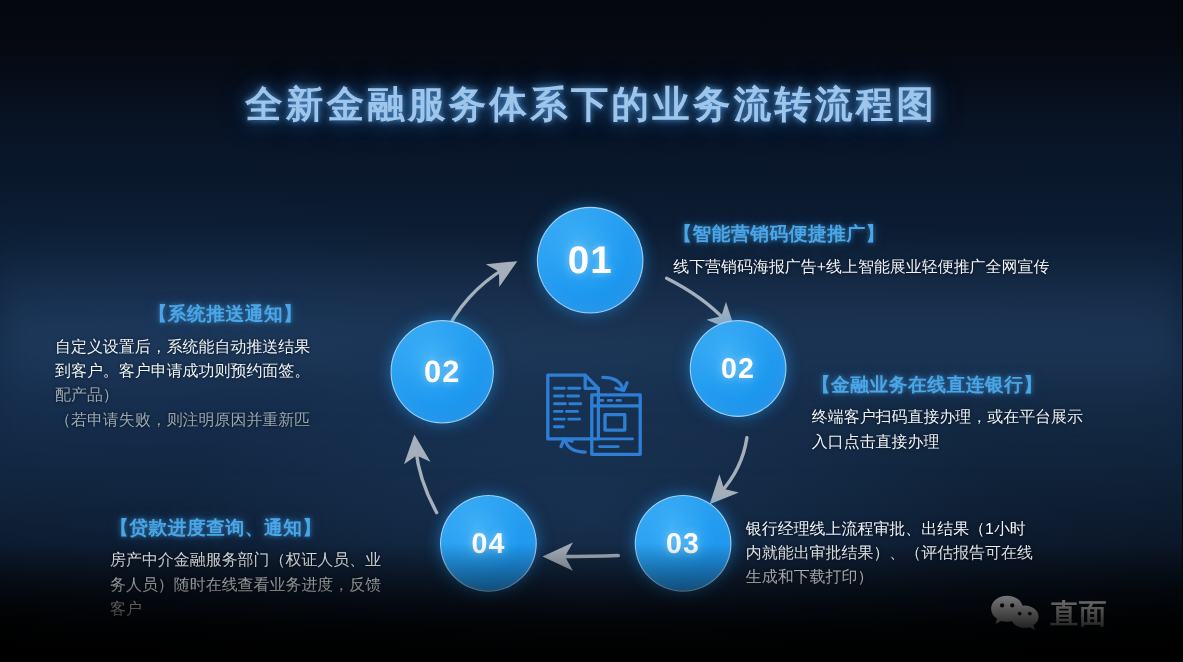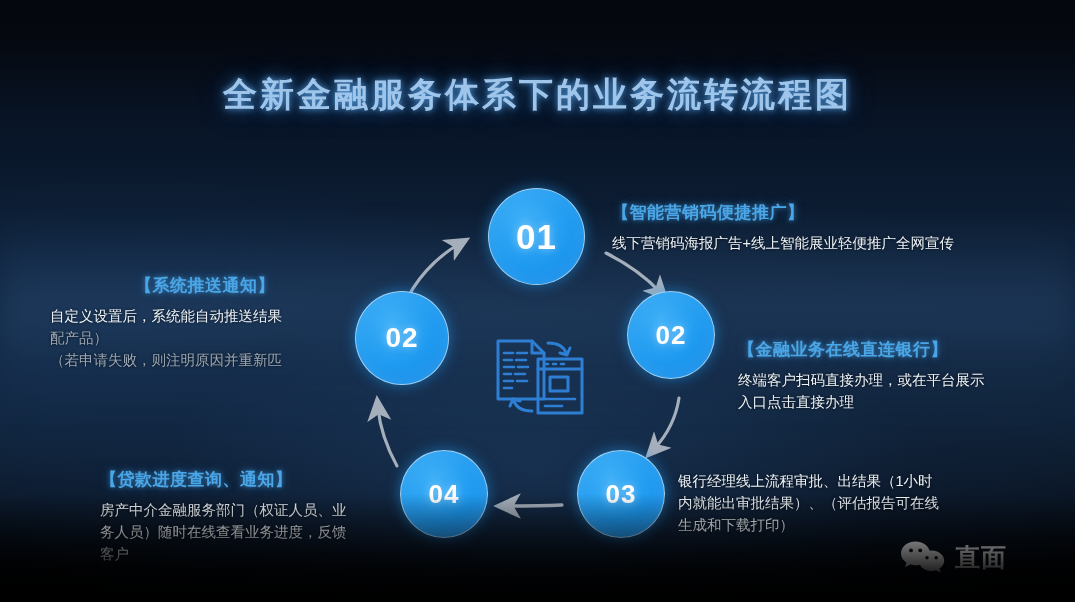--- a/index.html
+++ b/index.html
@@ -254,20 +254,21 @@
       <div>房产中介金融服务部门（权证人员、业</div>
       <div>务人员）随时在线查看业务进度，反馈</div>
       <div>客户</div>
     </div>
   </div>
 
   <div class="block b05">
     <div class="hd">【系统推送通知】</div>
     <div class="bd">
       <div>自定义设置后，系统能自动推送结果</div>
+      <div>到客户。客户申请成功则预约面签。</div>
       <div class="dim">配产品）</div>
       <div class="dim">（若申请失败，则注明原因并重新匹</div>
     </div>
   </div>
 
   <div class="brand">
     <span class="wx">
       <svg width="46" height="34" viewBox="0 0 46 34">
         <g fill="#ffffff">
 

